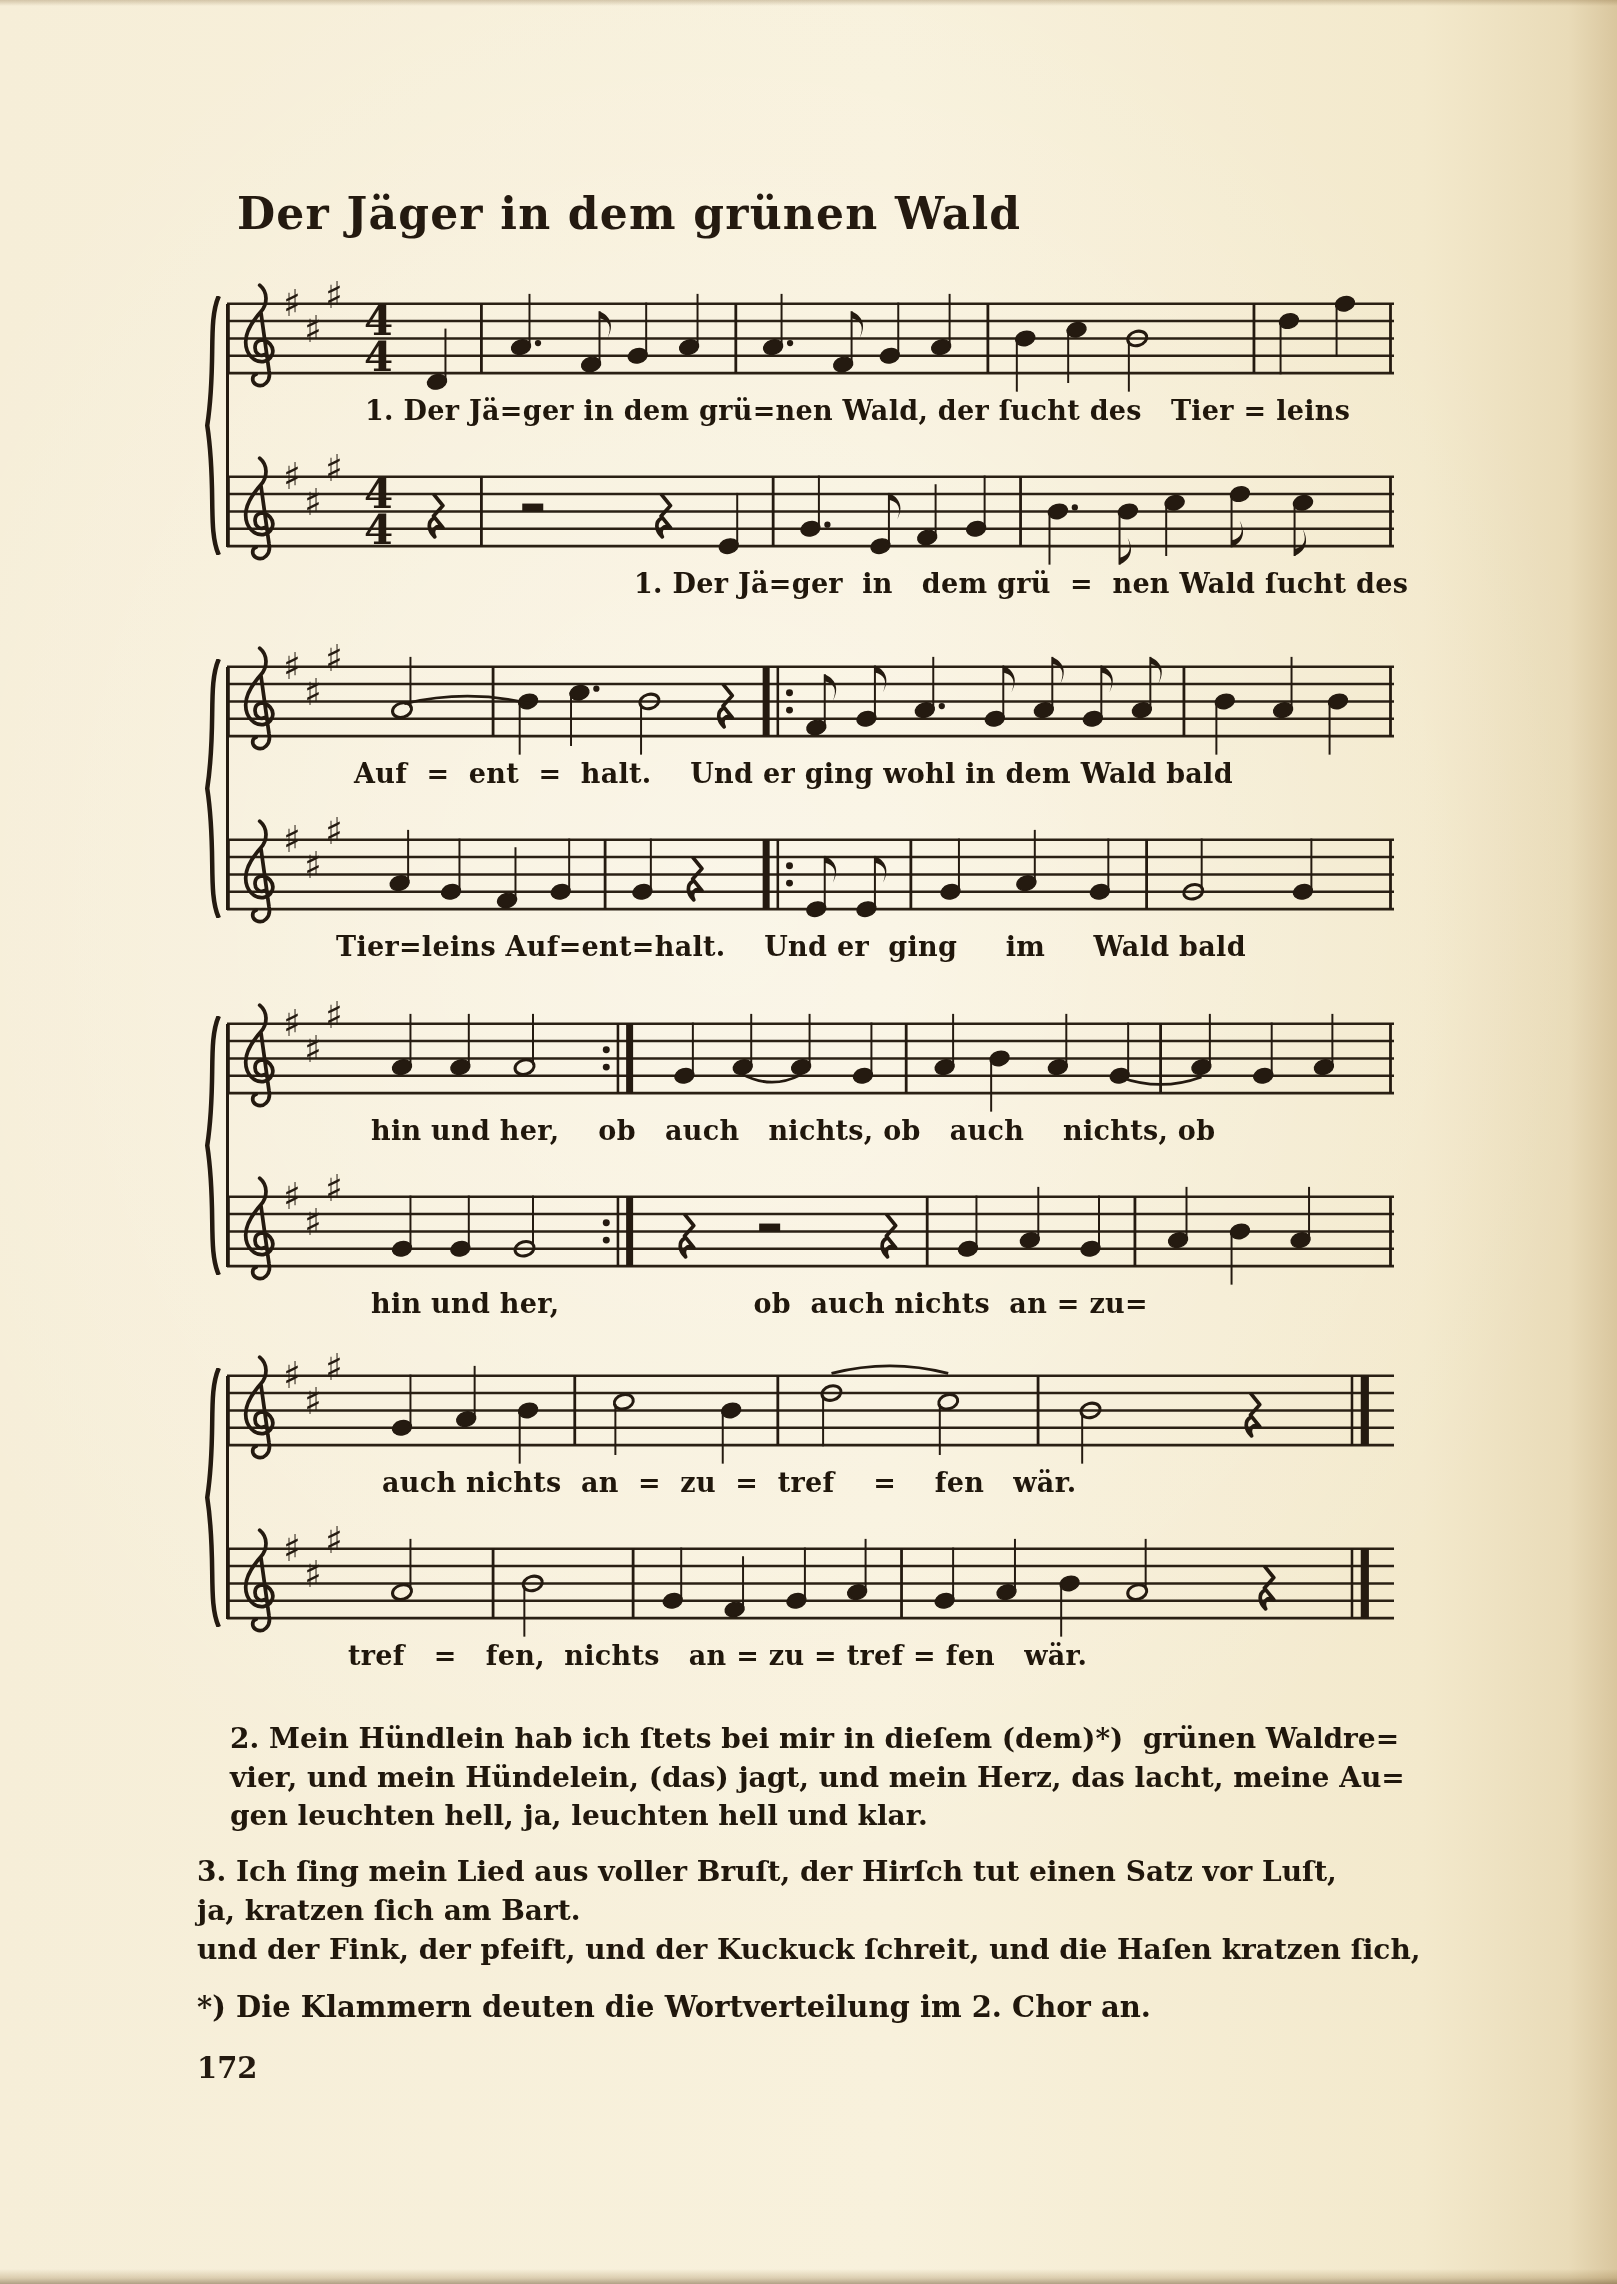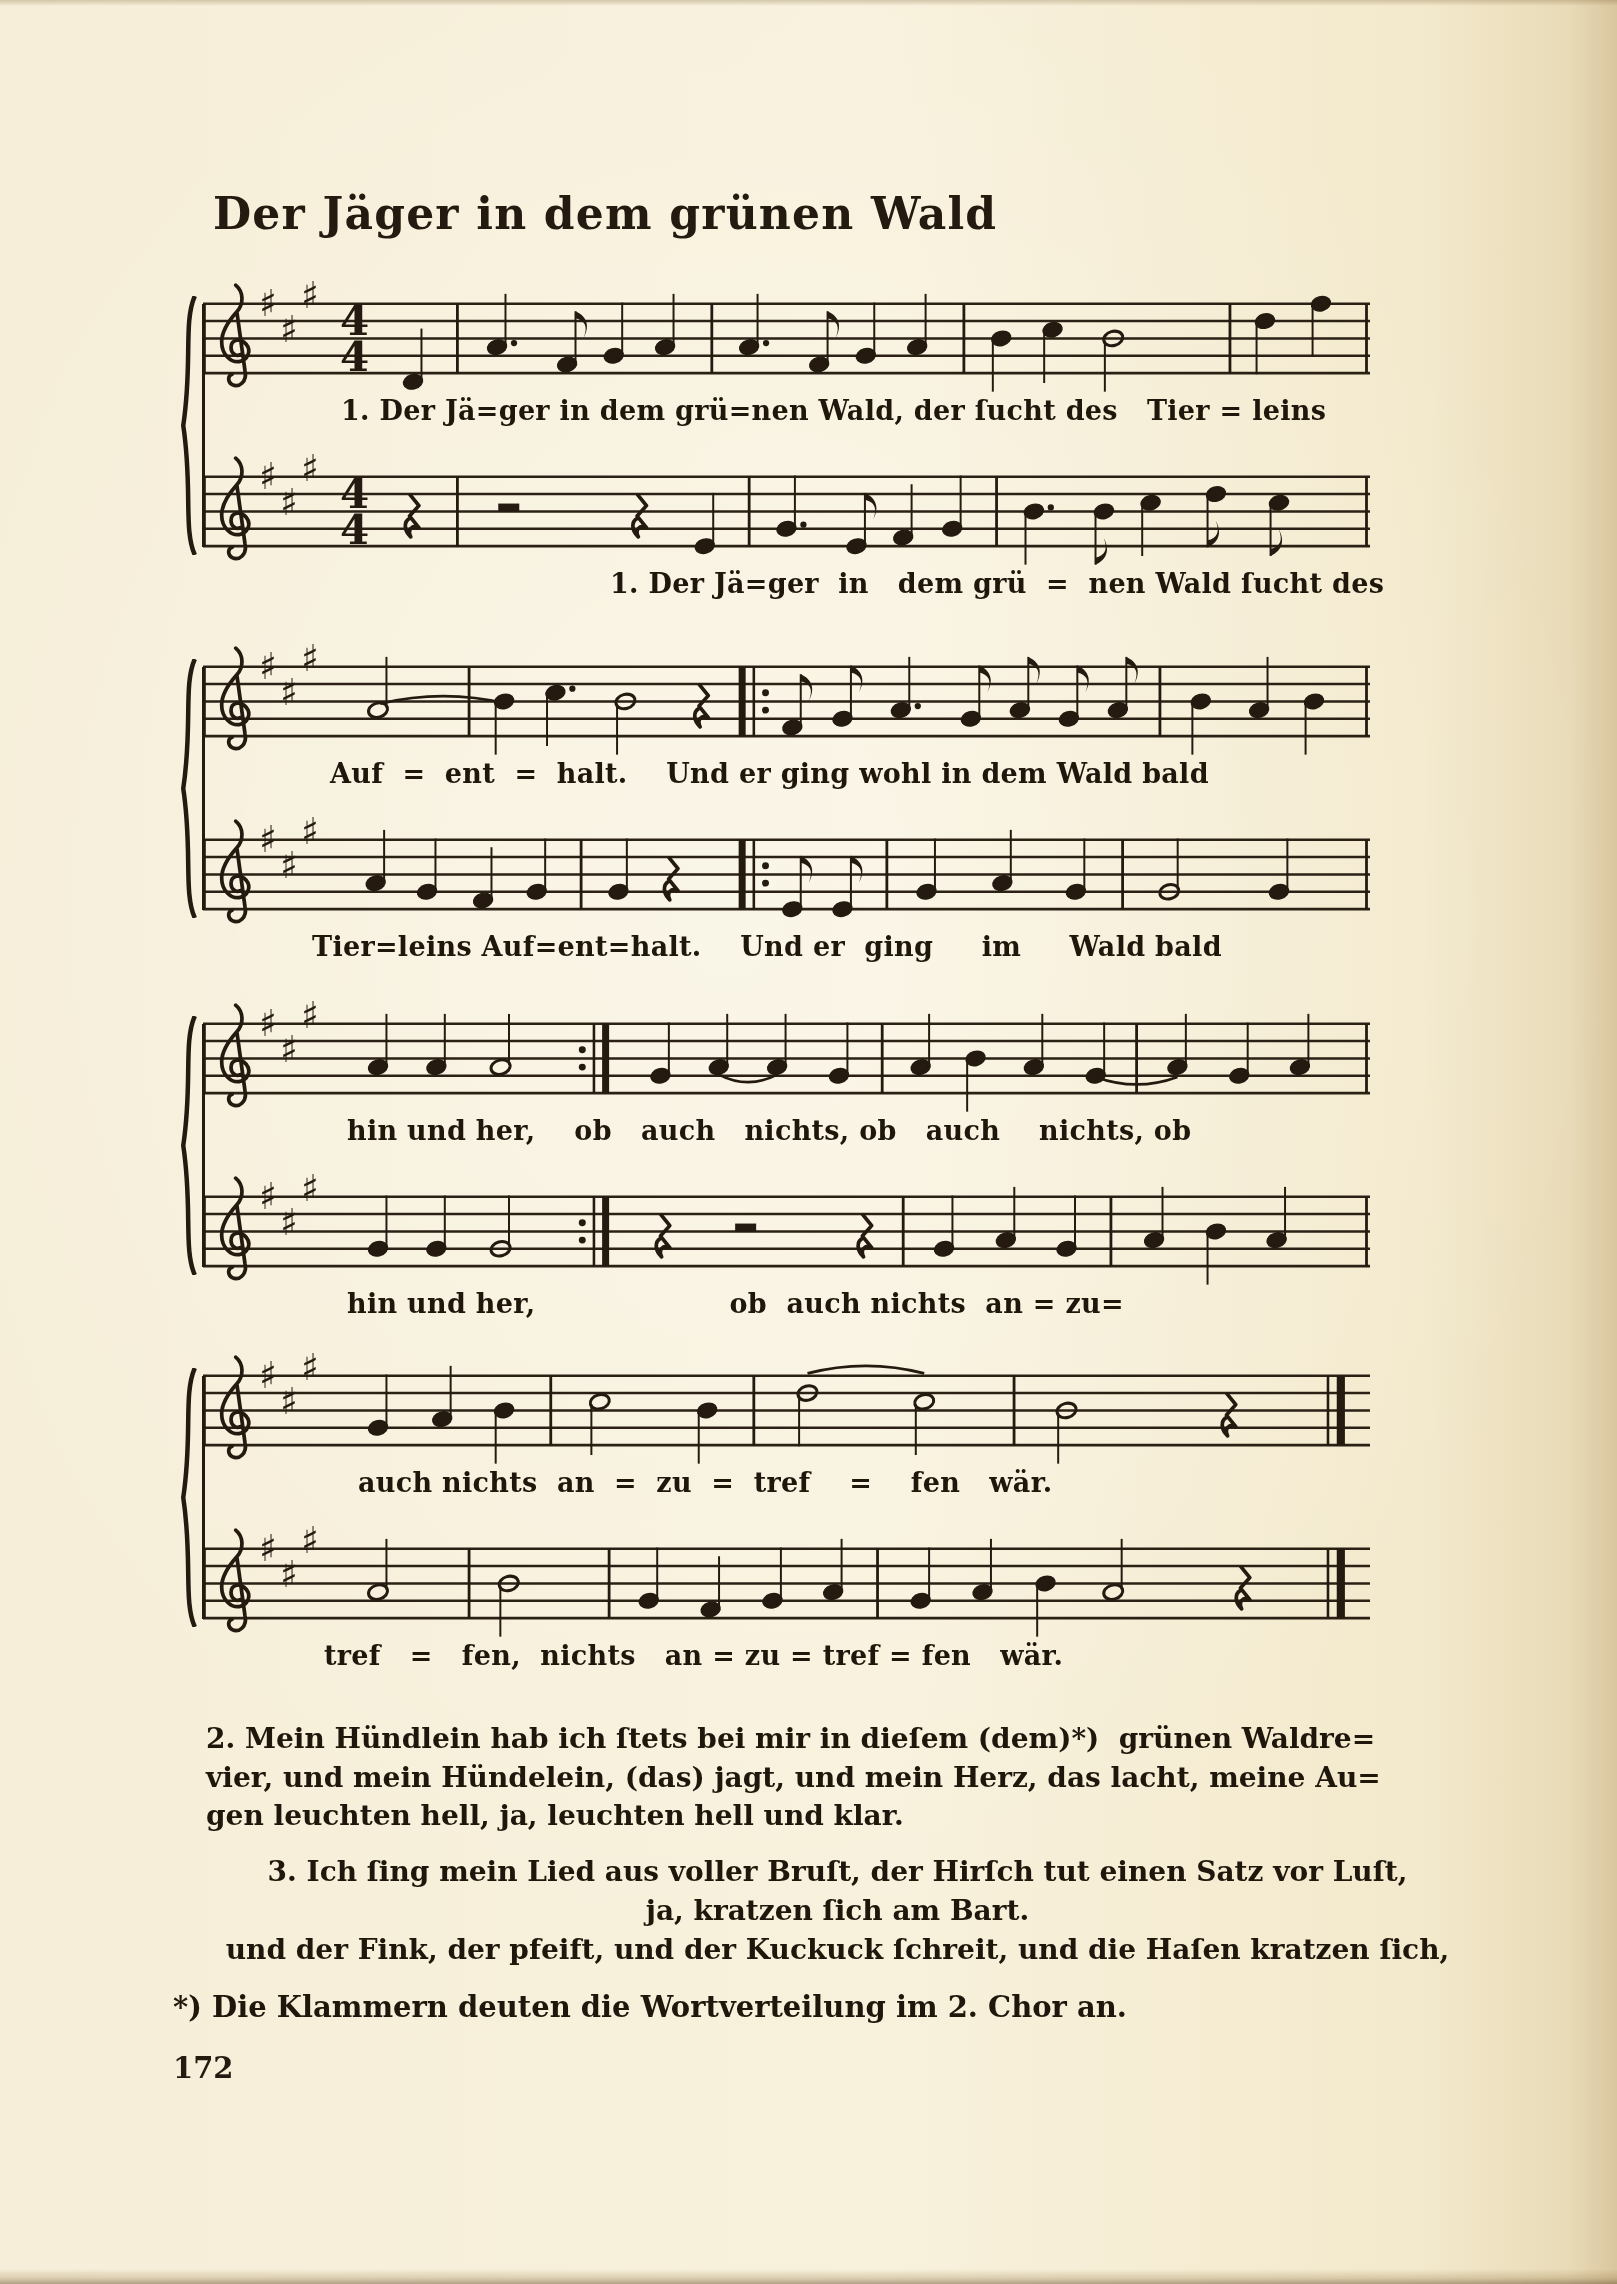--- a/index.html
+++ b/index.html
@@ -2,21 +2,21 @@
 <html style="font-size:9.2px"><head>
 <meta charset="utf-8">
 <style>
   html,body{margin:0;padding:0;}
   body{width:1617px;height:2284px;position:relative;font-family:"DejaVu Serif",serif;}
   .page{position:absolute;inset:0;overflow:hidden;
         background:
           radial-gradient(ellipse 1271px 1502px at 45% 40%, rgba(255,255,255,.35), rgba(255,255,255,0) 70%),
           linear-gradient(to right, #f6eed8 0%, #f8f1dc 55%, #f3e9cc 88%, #e9dbb8 97%, #d9c69e 100%),
           #f7f0da;
-        color:#241a10;}
+        color:#241a10;padding-left:24px;}
   .edge-bottom{position:absolute;left:0;right:0;bottom:0;height:15px;
         background:linear-gradient(to bottom, rgba(0,0,0,0), rgba(150,120,70,.28) 60%, rgba(90,65,30,.45));}
   .edge-top{position:absolute;left:0;right:0;top:0;height:5.8px;
         background:linear-gradient(to bottom, rgba(130,100,55,.30), rgba(0,0,0,0));}
   .title{padding-top:159px;margin-left:213px;font-size:44px;font-weight:700;
          letter-spacing:1.2px;white-space:pre;}
   .score{margin-top:7px;margin-left:203px;width:1167px;}
   .system{position:relative;}
   .sys-1{margin-bottom:24px;}
   .sys-2{margin-bottom:18.5px;}
@@ -26,21 +26,21 @@
   .staff2{margin-top:7px;}
   .lyric{height:40px;margin-top:-36px;font-size:27px;font-weight:700;
          white-space:pre;letter-spacing:0.3px;color:#20170c;margin-left:11px;}
   .sysline{position:absolute;left:-1.2px;top:35px;width:2.9px;height:243px;background:#241a10;}
   .brace{position:absolute;left:-25.4px;top:26.6px;width:21px;height:259px;}
   .brace svg{width:100%;height:100%;}
   .verses{margin-left:173px;width:1329px;font-weight:700;color:#20170c;}
   .verse{font-size:28px;line-height:1.38;}
   .verse div{white-space:pre;}
   .v2{margin-top:40px;margin-left:33px;}
-  .v3{margin-top:17.3px;text-align:center;}
+  .v3{margin-top:17.3px;}
   .footnote{margin-top:21px;font-size:29px;font-weight:700;white-space:pre;}
   .pagenum{margin-top:26.6px;margin-left:173px;font-size:29px;font-weight:700;}
 </style>
 </head>
 <body>
 
 <div class="page">
   <div class="edge-top"></div>
 
   <h1 class="title">Der Jäger in dem grünen Wald</h1>

